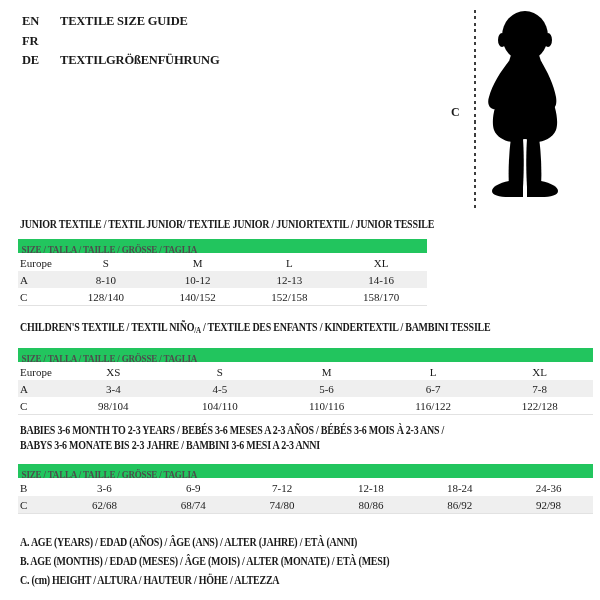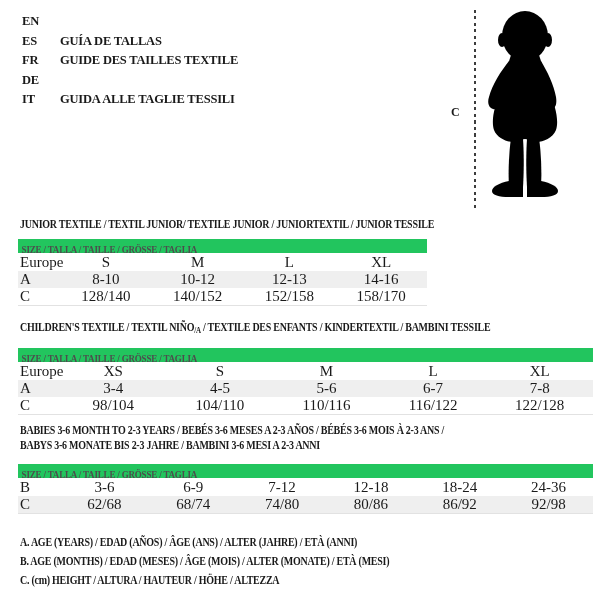--- a/index.html
+++ b/index.html
@@ -23,50 +23,43 @@
   #children-title{top:320px;}
   #babies-title{top:423px;}
   .subsm{font-size:8px;vertical-align:-2px;}
   
   .size-table{position:absolute;left:18px;border-bottom:1px solid #e2e2e2;}
   #junior-table{top:239px;width:409px;}
   #children-table{top:348px;width:575px;}
   #babies-table{top:464px;width:575px;}
   .size-bar{height:14px;background:#22c55e;margin-bottom:1px;white-space:nowrap;overflow:visible;}
   .size-bar span{display:inline-block;color:#4d4d4d;font-weight:bold;font-size:10px;line-height:14px;padding-left:4px;letter-spacing:-0.2px;transform:scaleX(0.9);transform-origin:0 50%;}
-  .t-row{display:flex;height:17px;align-items:center;font-size:15px;}
+  .t-row{display:flex;height:17px;align-items:center;font-size:11px;justify-content:flex-end;}
   .t-row.stripe{background:#efefef;}
   .t-label{width:42px;padding-left:2px;box-sizing:border-box;}
   .t-cell{flex:1;text-align:center;}
   
   .footnotes{position:absolute;left:20px;top:533px;font-weight:bold;font-size:11.5px;line-height:19px;letter-spacing:-0.3px;white-space:nowrap;}
 </style>
 </head>
 <body>
 
 <div class="canvas">
 
   <div class="lang-list">
     <div class="lang-row">
       <span class="lang-code">EN</span>
-    </div>
-    <div class="lang-row">
-      <span class="lang-code">ES</span>
-      <span>GUÍA DE TALLAS</span>
+      <span>TEXTILE SIZE GUIDE</span>
     </div>
     <div class="lang-row">
       <span class="lang-code">FR</span>
-      <span>GUIDE DES TAILLES TEXTILE</span>
     </div>
     <div class="lang-row">
       <span class="lang-code">DE</span>
-    </div>
-    <div class="lang-row">
-      <span class="lang-code">IT</span>
-      <span>GUIDA ALLE TAGLIE TESSILI</span>
+      <span>TEXTILGRÖßENFÜHRUNG</span>
     </div>
   </div>
 
   <div class="fig-c">C</div>
   <div class="fig-line"></div>
   <svg class="baby" width="84" height="190" viewBox="0 0 84 190" fill="#000000" xmlns="http://www.w3.org/2000/svg">
     <ellipse cx="42" cy="27" rx="23" ry="25"></ellipse>
     <ellipse cx="19" cy="31" rx="4" ry="7"></ellipse>
     <ellipse cx="65" cy="31" rx="4" ry="7"></ellipse>
     <path d="M28 46 C24 58 20 72 19 86 L65 86 C64 72 60 58 56 46 C48 52 36 52 28 46 Z"></path>

